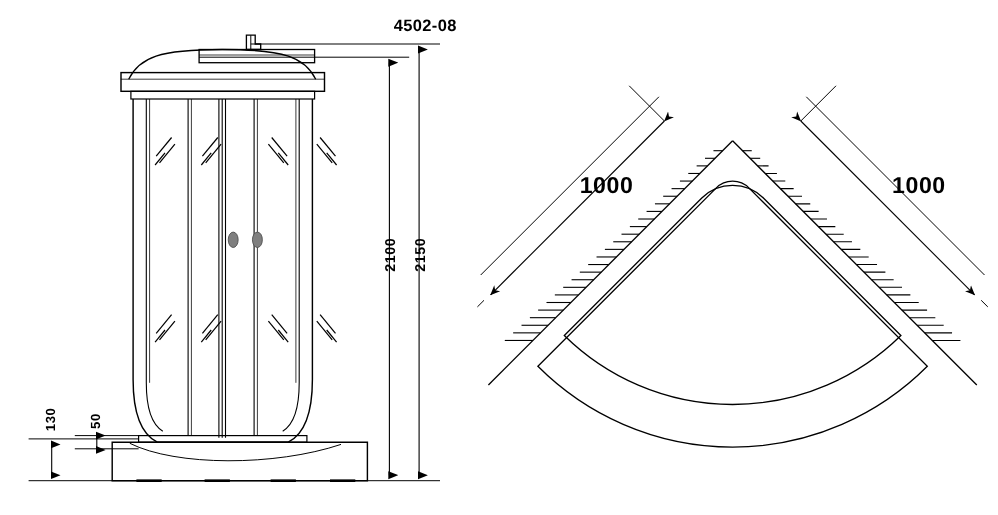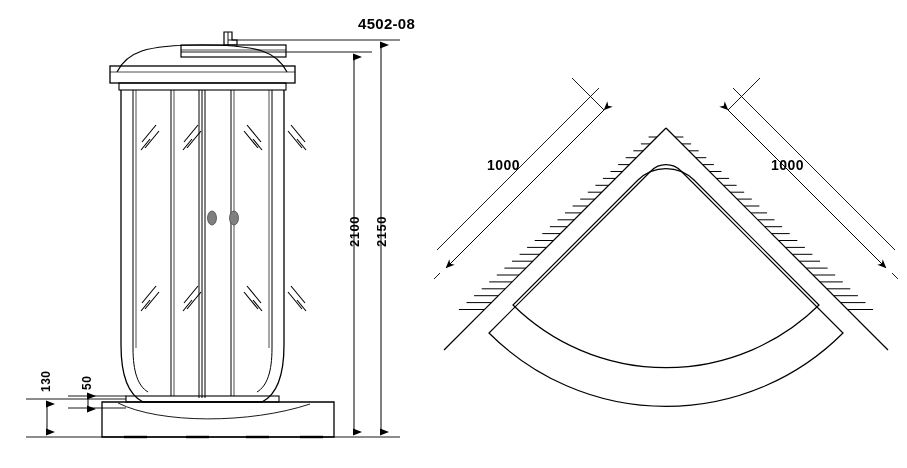--- a/index.html
+++ b/index.html
@@ -39,22 +39,23 @@
     font-size: 15px;
     letter-spacing: 0.3px;
   }
   .dim-v {
     font-size: 13px;
     transform: rotate(-90deg);
     transform-origin: left top;
     letter-spacing: 0.5px;
   }
   .dim-plan {
-    font-size: 14px;
+    font-size: 21px;
     letter-spacing: 0.5px;
+    margin-left: 40px;
   }
 </style>
 </head>
 <body>
 
 <div id="drawing">
 
   <svg class="canvas" viewBox="0 0 907 468">
     <defs>
       <marker id="arrUp" markerWidth="8" markerHeight="9" refX="4" refY="8" orient="auto">

